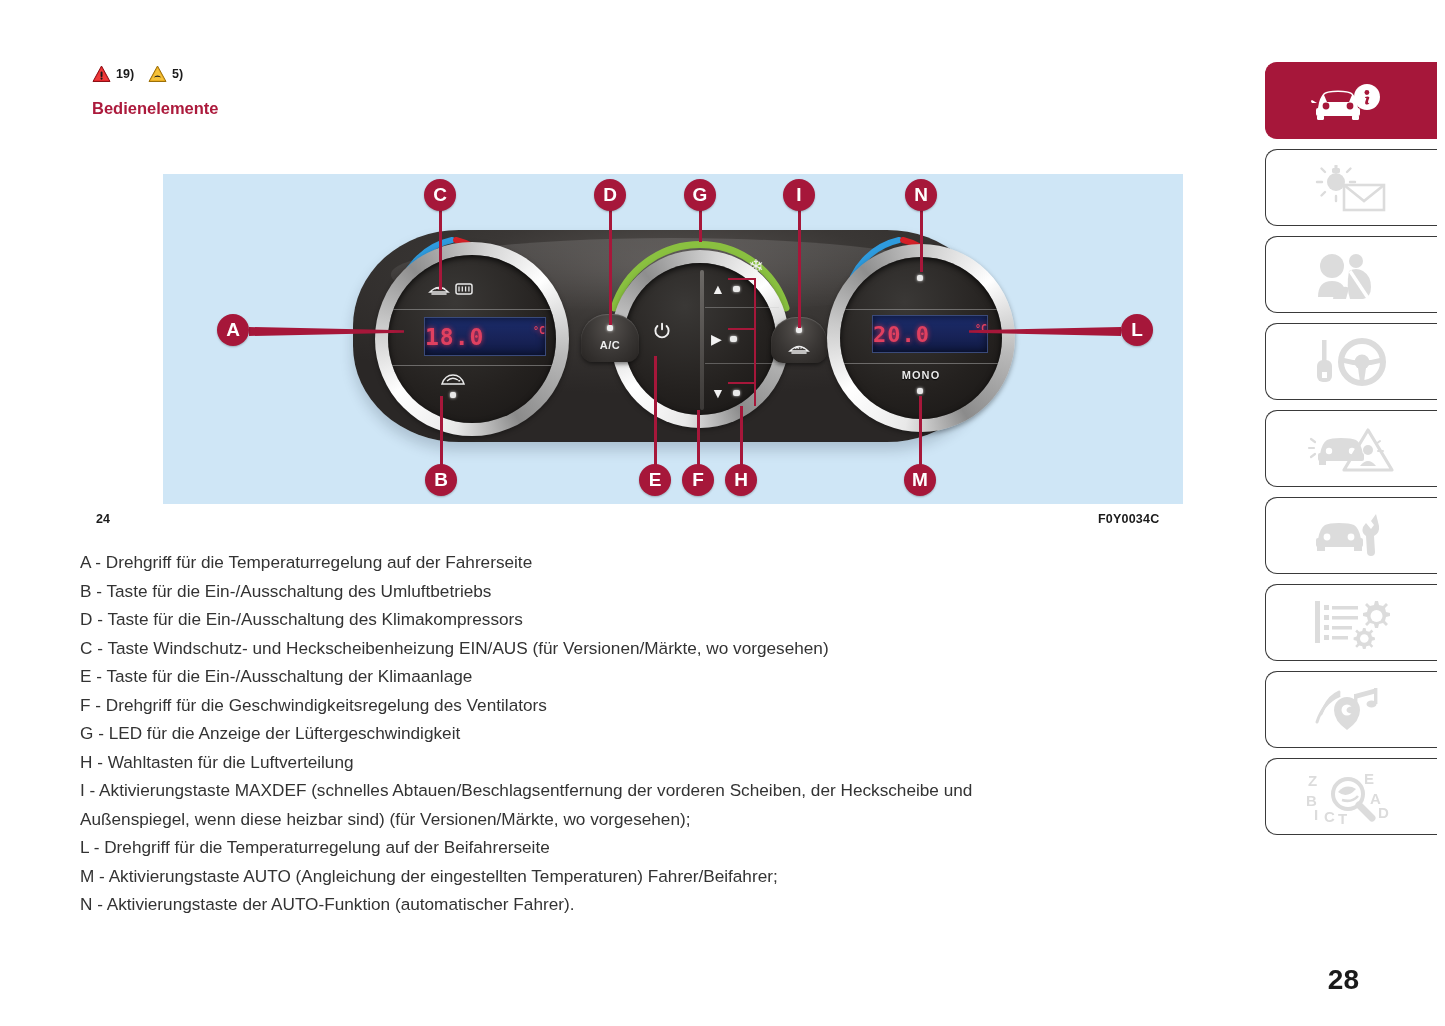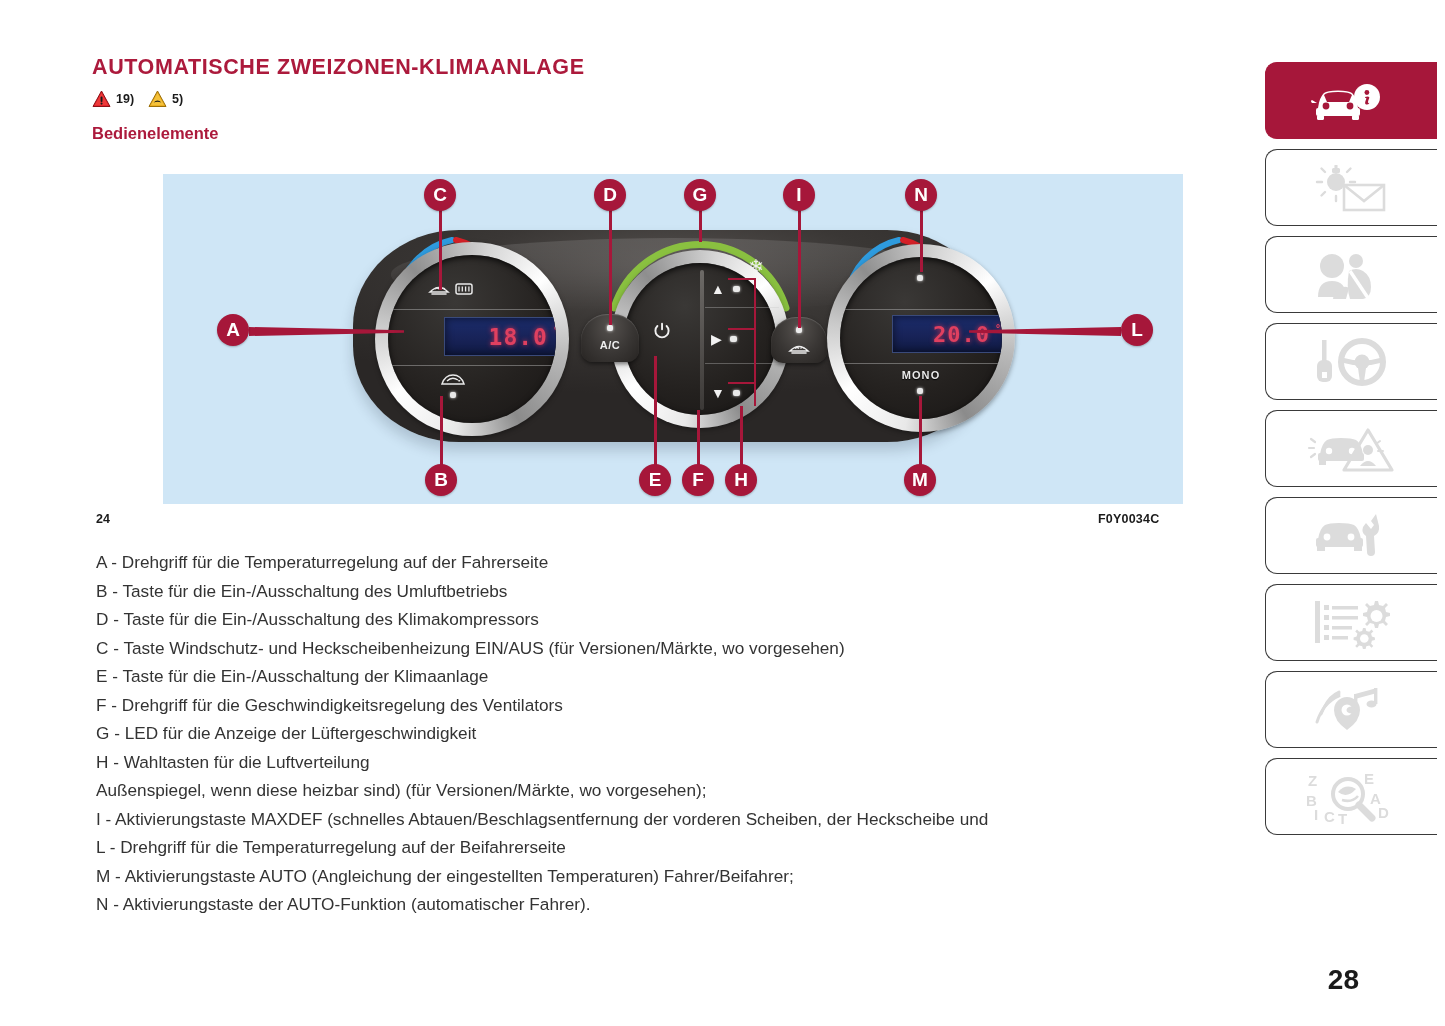--- a/index.html
+++ b/index.html
@@ -119,23 +119,22 @@
 
   #ring-a { left: 212px; top: 68px; width: 194px; height: 194px; }
   #ring-f { left: 448px; top: 76px; width: 178px; height: 178px; }
   #ring-l { left: 664px; top: 70px; width: 188px; height: 188px; }
 
   
   .lcd {
     position: absolute;
     background: linear-gradient(180deg,#1b2c6b 0%, #182358 55%, #101a44 100%);
     border: 1px solid #3a4a7a;
-    display:flex; align-items:center; justify-content:flex-end;
+    display:flex; align-items:center; justify-content:space-between;
     box-shadow: inset 0 0 8px rgba(0,0,0,.6);
-    margin-left: 20px;
   }
   .lcd .val {
     color: #e04060;
     font-family: "DejaVu Sans Mono", monospace;
     font-weight: bold;
     letter-spacing: 1px;
     text-shadow: 0 0 5px rgba(230,50,80,.85);
   }
   .lcd .unit {
     color: #e04060;
@@ -272,21 +271,21 @@
     font-size:12.5px; font-weight:bold; color:#1b1b1b;
   }
   #fig-code {
     position:absolute; left:1098px; top:512px;
     font-size:12.5px; font-weight:bold; color:#1b1b1b;
     letter-spacing:.2px;
   }
 
   
   #legend {
-    position:absolute; left:96px; top:548px; width:1110px;
+    position:absolute; left:80px; top:548px; width:1110px;
   }
   .legend-line {
     font-size: 17.2px;
     color: #333333;
     line-height: 28.5px;
     white-space: pre-wrap;
     font-family: "Liberation Sans", sans-serif;
   }
 
   
@@ -320,21 +319,20 @@
     font-size:28px; font-weight:bold; color:#1b1b1b;
     font-family:"Liberation Sans", sans-serif;
   }
 </style>
 </head>
 <body>
 
 <div id="page">
 
   <div id="heading-block">
-    <div id="page-title">AUTOMATISCHE ZWEIZONEN-KLIMAANLAGE</div>
 
     <div id="symbol-row">
       <span class="tri">
         <svg width="19" height="18" viewBox="0 0 19 18">
           <path d="M9.5 1 L18 16.5 L1 16.5 Z" fill="#E02028" stroke="#8d1016" stroke-width="1" stroke-linejoin="round"></path>
           <path d="M9.5 3 L16.3 15.3 L2.7 15.3 Z" fill="#ED3A3A"></path>
           <rect x="8.6" y="6.6" width="1.9" height="5.4" rx="0.8" fill="#1a1a1a"></rect>
           <circle cx="9.55" cy="13.6" r="1.05" fill="#1a1a1a"></circle>
         </svg>
       </span>
@@ -520,22 +518,22 @@
 
   <div id="legend">
     <div class="legend-line">A - Drehgriff für die Temperaturregelung auf der Fahrerseite</div>
     <div class="legend-line">B - Taste für die Ein-/Ausschaltung des Umluftbetriebs</div>
     <div class="legend-line">D - Taste für die Ein-/Ausschaltung des Klimakompressors</div>
     <div class="legend-line">C - Taste Windschutz- und Heckscheibenheizung EIN/AUS (für Versionen/Märkte, wo vorgesehen)</div>
     <div class="legend-line">E - Taste für die Ein-/Ausschaltung der Klimaanlage</div>
     <div class="legend-line">F - Drehgriff für die Geschwindigkeitsregelung des Ventilators</div>
     <div class="legend-line">G - LED für die Anzeige der Lüftergeschwindigkeit</div>
     <div class="legend-line">H - Wahltasten für die Luftverteilung</div>
+    <div class="legend-line">I - Aktivierungstaste MAXDEF (schnelles Abtauen/Beschlagsentfernung der vorderen Scheiben, der Heckscheibe und</div>
     <div class="legend-line">Außenspiegel, wenn diese heizbar sind) (für Versionen/Märkte, wo vorgesehen);</div>
-    <div class="legend-line">I - Aktivierungstaste MAXDEF (schnelles Abtauen/Beschlagsentfernung der vorderen Scheiben, der Heckscheibe und</div>
     <div class="legend-line">L - Drehgriff für die Temperaturregelung auf der Beifahrerseite</div>
     <div class="legend-line">M - Aktivierungstaste AUTO (Angleichung der eingestellten Temperaturen) Fahrer/Beifahrer;</div>
     <div class="legend-line">N - Aktivierungstaste der AUTO-Funktion (automatischer Fahrer).</div>
   </div>
 
   <div id="sidebar">
 
     <div class="tab active">
       <div class="tab-shadow"></div>
       <span>

